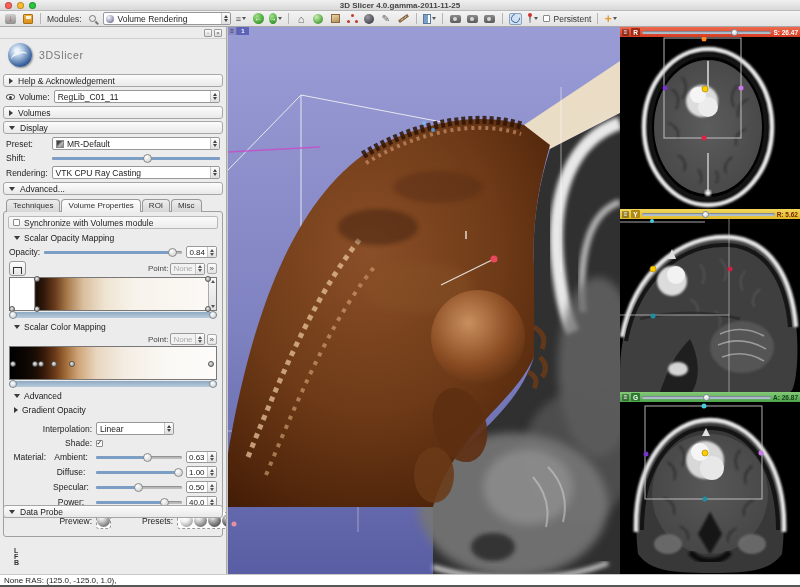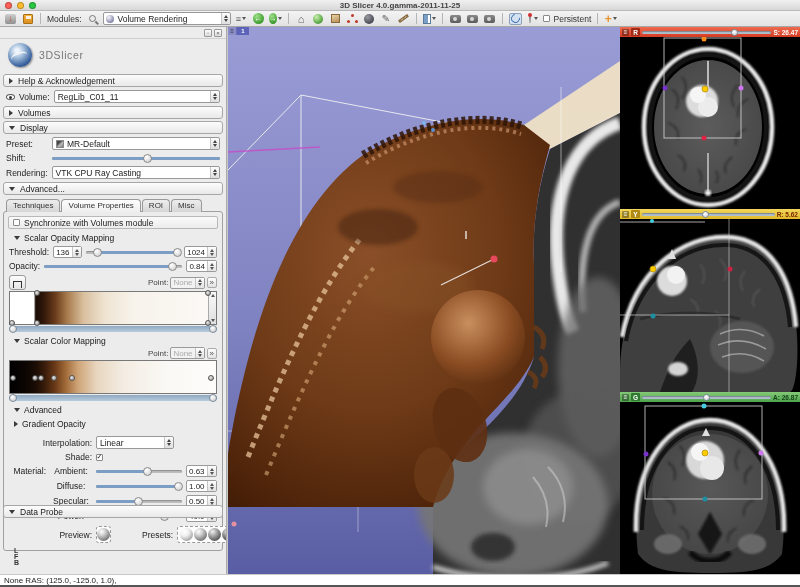--- a/index.html
+++ b/index.html
@@ -306,43 +306,20 @@
         <div class="syncbox">
           <span class="cbx"></span>
           <span>Synchronize with Volumes module</span>
         </div>
 
         <div class="sub">
           <span class="tri-d"></span>
           <span>Scalar Opacity Mapping</span>
         </div>
 
-        <div class="row" style="margin:2px 5px">
-          <span class="lbl">Threshold:</span>
-          <span class="spin">
-            <span class="v">136</span>
-            <span class="sar">
-                <i class="u"></i>
-                <i class="d"></i>
-              </span>
-          </span>
-          <span class="sl">
-            <span class="tr"></span>
-              <span class="fl" style="left:13%;width:85%"></span>
-            <span class="kn" style="left:13%"></span>
-            <span class="kn" style="left:98%"></span>
-          </span>
-          <span class="spin">
-            <span class="v">1024</span>
-            <span class="sar">
-                <i class="u"></i>
-                <i class="d"></i>
-              </span>
-          </span>
-        </div>
 
         <div class="row" style="margin:2px 5px">
           <span class="lbl">Opacity:</span>
           <span class="sl">
             <span class="tr"></span>
               <span class="fl" style="left:0;width:93%"></span>
               <span class="kn" style="left:93%"></span>
           </span>
           <span class="spin">
             <span class="v">0.84</span>

